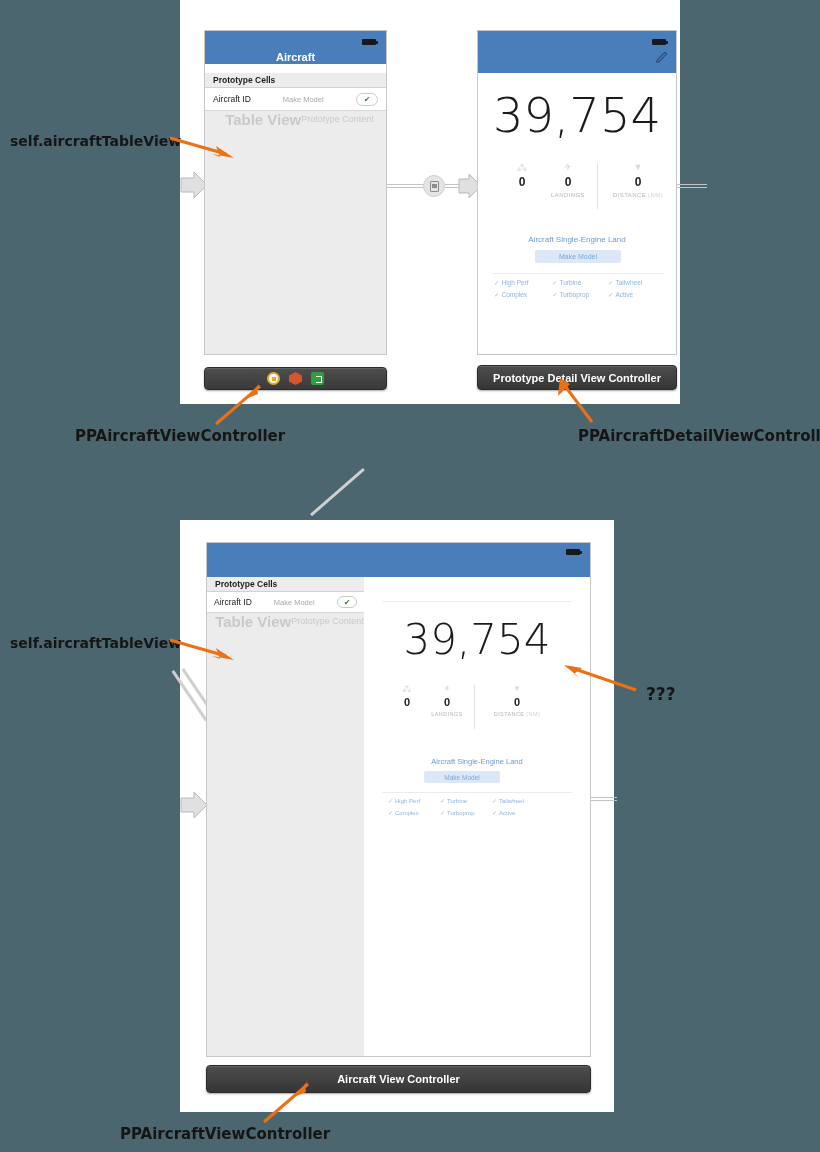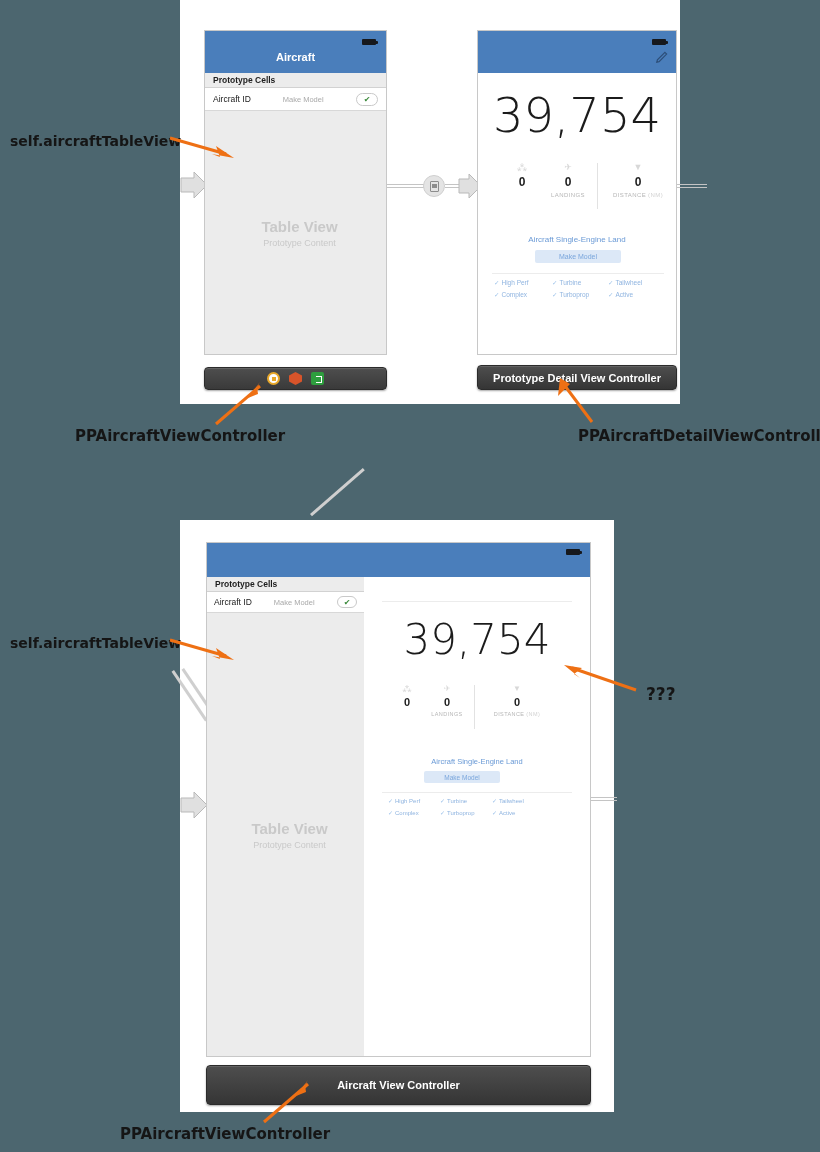--- a/index.html
+++ b/index.html
@@ -67,22 +67,22 @@
   .cell-detail  { font-size: 7.5px; color: #a9a9a9; }
   .cell-accessory {
     border: 1px solid #c9c9c9; border-radius: 9px;
     background: #ffffff;
     display: flex; align-items: center; justify-content: center;
     color: #3b8a3b; font-size: 8px;
   }
   .tv-body {
     position: absolute; left: 0; right: 0;
     background: #ececec;
-    display: flex; flex-direction: column;
-    align-items: center; justify-content: center; padding-left: 8px;
+    display: flex; flex-direction: row;
+    align-items: flex-start; justify-content: center; padding-left: 8px;
   }
   .tv-ph-title { color: #c9c9c9; font-weight: bold; }
   .tv-ph-sub   { color: #c9c9c9; }
 
   
   .detail-pane { position: absolute; background: #ffffff; }
   .big-number {
     position: absolute; left: 0; right: 0; text-align: center;
     color: #1b1b1b; font-weight: 300;
     font-family: "DejaVu Sans", sans-serif;
@@ -195,21 +195,21 @@
 <div class="root">
 
   <div class="canvas" id="canvas-top">
 
     <svg class="arrow-head" style="left:0px; top:170px; width:30px; height:32px;">
       <polygon points="1,8 14,8 14,2 27,15 14,28 14,22 1,22" fill="#e0e0e0" stroke="#b9b9b9" stroke-width="1"></polygon>
     </svg>
 
     <div class="device" style="left:24px; top:30px; width:183px; height:325px;">
 
-      <div class="navbar" style="height:42px;">
+      <div class="navbar" style="height:33px;">
         <span class="battery" style="right:10px; top:8px;"></span>
         <span class="navbar-title" style="top:20px;">Aircraft</span>
       </div>
 
       <div class="section-header" style="top:42px; height:15px; padding-left:8px;">
         <span>Prototype Cells</span>
       </div>
 
       <div class="cell" style="top:57px; height:23px; padding:0 8px;">
         <span class="cell-title">Aircraft ID</span>
@@ -364,21 +364,21 @@
           <span class="flag" style="left:128px;top:0;  font-size:6px;"><span class="tick">✓</span><span>Tailwheel</span></span>
           <span class="flag" style="left:24px; top:12px; font-size:6px;"><span class="tick">✓</span><span>Complex</span></span>
           <span class="flag" style="left:76px; top:12px; font-size:6px;"><span class="tick">✓</span><span>Turboprop</span></span>
           <span class="flag" style="left:128px;top:12px; font-size:6px;"><span class="tick">✓</span><span>Active</span></span>
         </div>
       </div>
     </div>
 
     <div class="conn-line dbl" style="left:411px; top:277px; width:26px;"></div>
 
-    <div class="dock-label" style="left:26px; top:545px; width:385px; height:40px;">Aircraft View Controller</div>
+    <div class="dock-label" style="left:26px; top:545px; width:385px; height:28px;">Aircraft View Controller</div>
   </div>
 
   <div class="anno-text" style="left:10px; top:133px; font-size:14px;">self.aircraftTableView</div>
   <svg class="anno-arrow" style="left:168px; top:132px; width:70px; height:30px;">
     <line x1="2" y1="6" x2="58" y2="22" stroke="#ee7014" stroke-width="3"></line>
     <polygon points="66,26 48,14 52,25 44,22" fill="#ee7014"></polygon>
   </svg>
 
   <div class="anno-text" style="left:75px; top:427px; font-size:15px;">PPAircraftViewController</div>
   <svg class="anno-arrow" style="left:200px; top:382px; width:70px; height:48px;">

